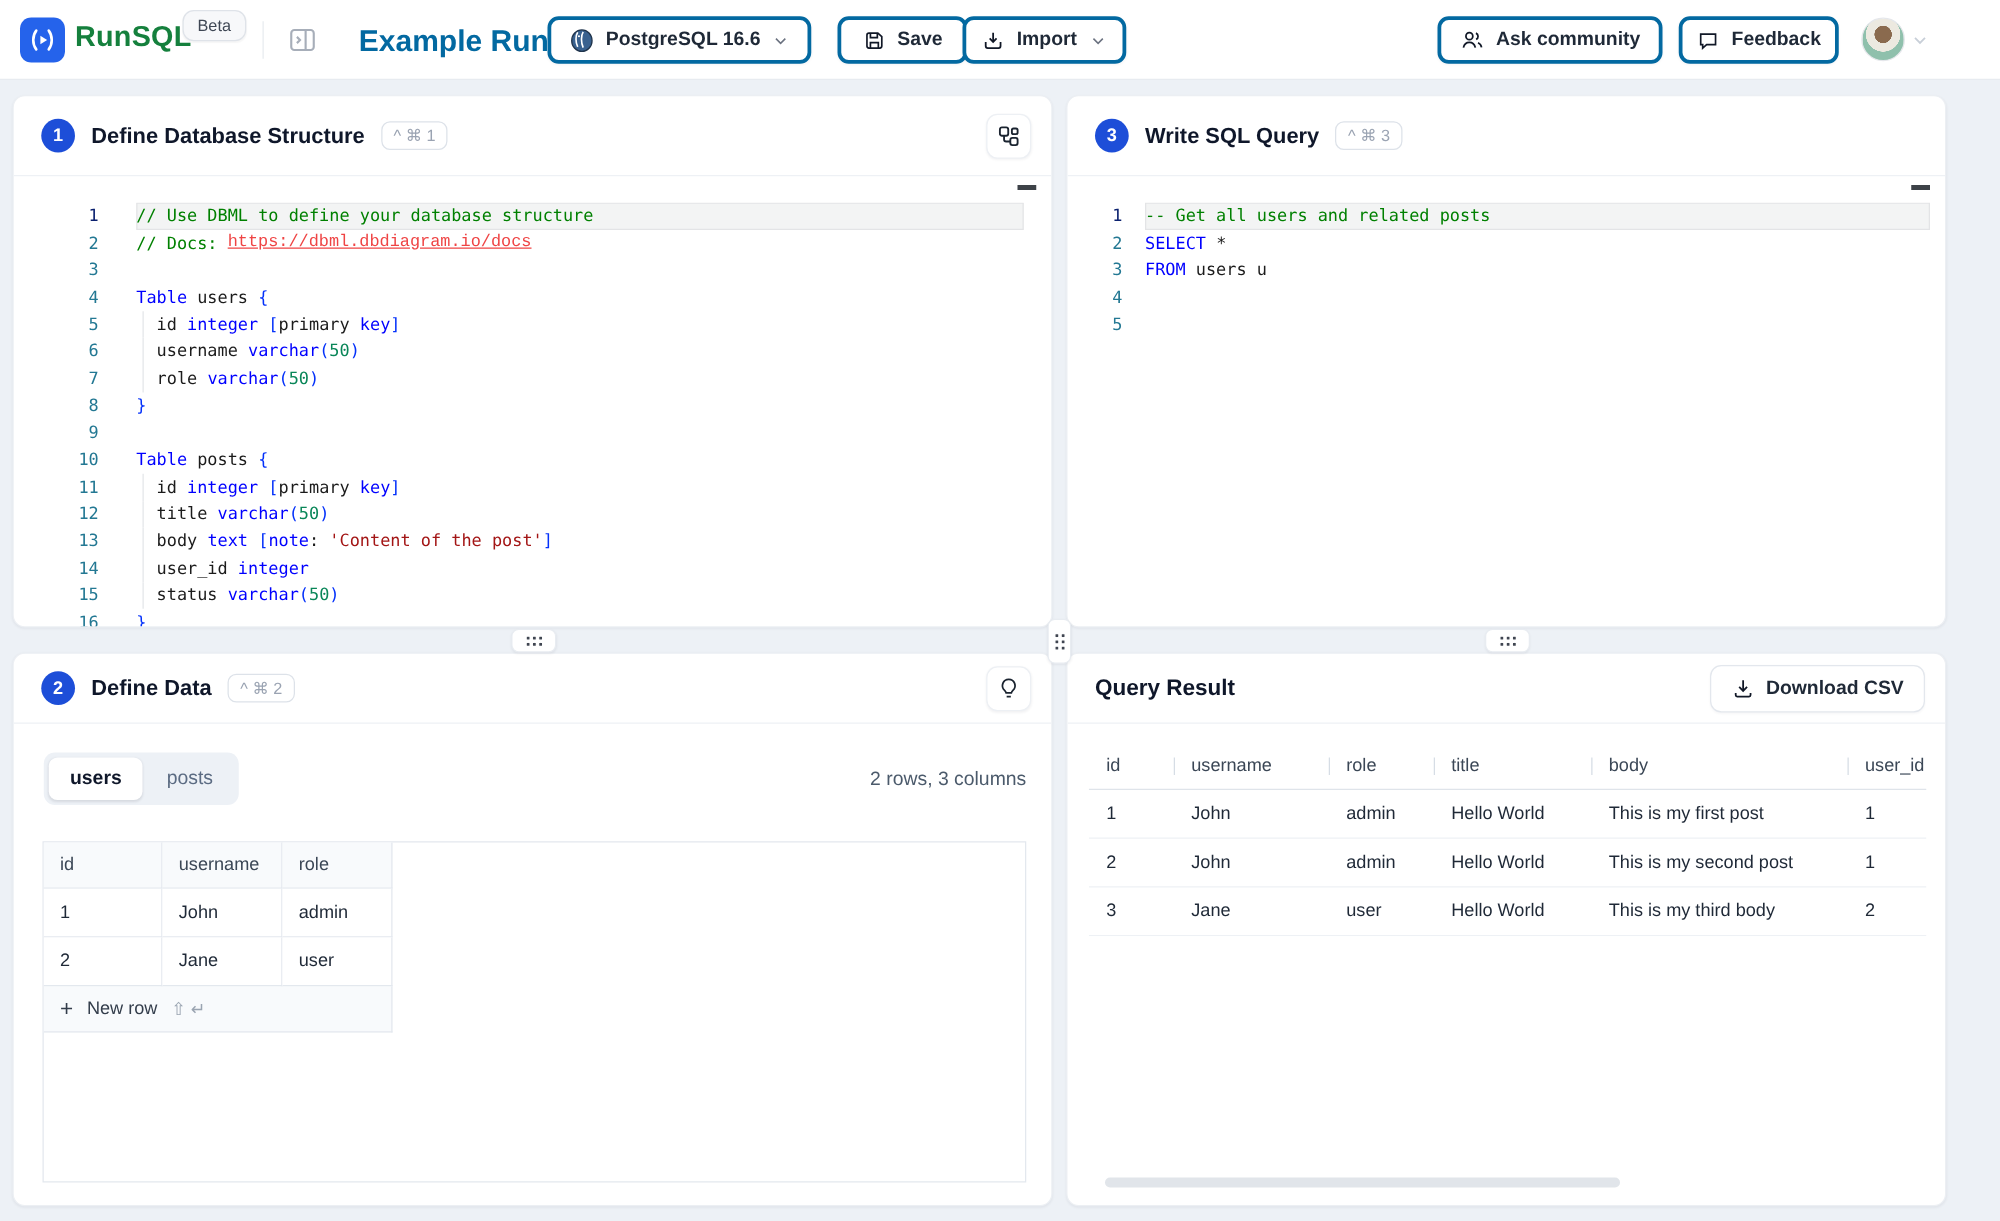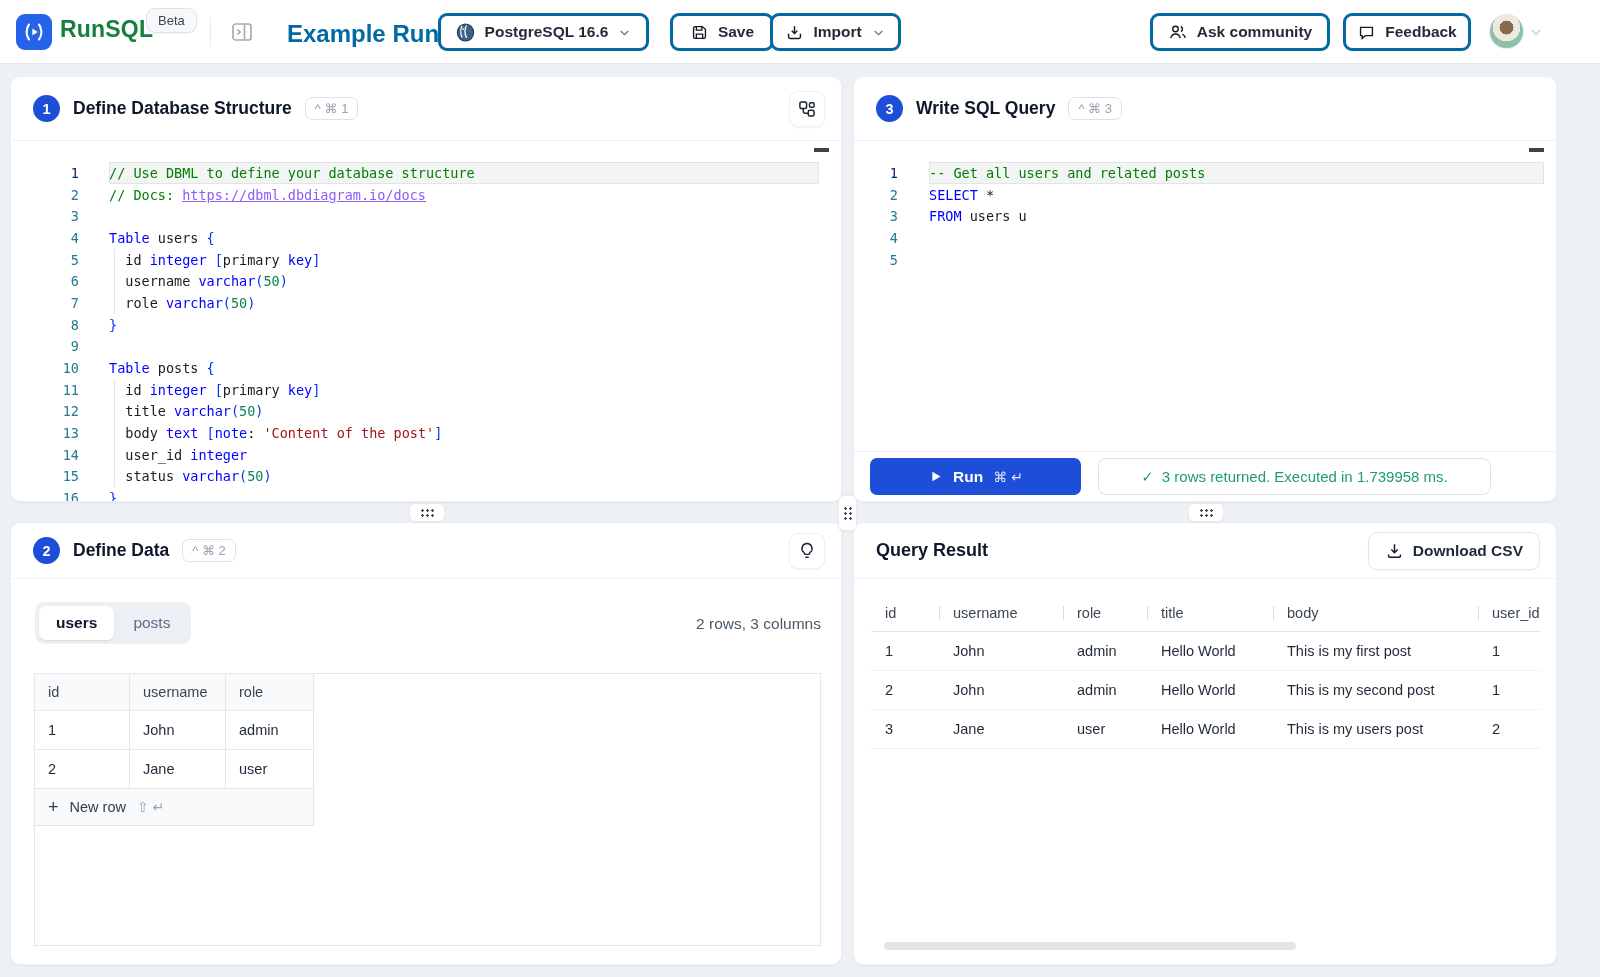--- a/index.html
+++ b/index.html
@@ -31,26 +31,26 @@
   .step { width:27px; height:27px; border-radius:50%; background:#1d4ed8; color:#fff; font-size:14.5px; font-weight:700; display:flex; align-items:center; justify-content:center; flex:none; }
   .ptitle { font-size:17.5px; font-weight:700; color:#0f172a; }
   .kbd { border:1px solid #dde2e9; border-radius:7px; padding:3px 9px; font-size:13px; color:#9aa3b2; background:#fff; white-space:nowrap; }
   .head-icon-btn { position:absolute; right:16px; top:50%; transform:translateY(-50%); width:36px; height:36px; border:1px solid #edf0f4; border-radius:9px; background:#fff; box-shadow:0 1px 2px rgba(16,24,40,.05); display:flex; align-items:center; justify-content:center; color:#1b2430; cursor:pointer; }
 
   
   .editor { position:relative; padding-top:21px; font-family:"DejaVu Sans Mono", monospace; font-size:13.5px; cursor:text; }
   .line { display:flex; height:21.7px; align-items:center; }
   .ln { text-align:right; color:#237893; flex:none; }
   .ed1 .ln { width:68px; } .ed1 .code { margin-left:30px; margin-right:22px; }
-  .ed3 .ln { width:44px; } .ed3 .code { margin-left:31px; margin-right:12px; }
+  .ed3 .ln { width:44px; } .ed3 .code { margin-left:18px; margin-right:12px; }
   .code { flex:1; position:relative; height:100%; display:flex; align-items:center; white-space:pre; }
   .line.active .code { background:#f3f4f4; box-shadow:inset 0 0 0 1px #e3e4e6; }
   .line.active .ln { color:#0b216f; }
   .line.ind .code::before { content:""; position:absolute; left:5px; top:0; bottom:0; width:1px; background:#e4e6e9; }
-  .t-c { color:#008000; } .t-u { color:#8b5cf6; text-decoration:underline; }
+  .t-c { color:#008000; } .t-u { color:#ef4444; text-decoration:underline;font-family:Liberation Mono, monospace; }
   .t-k { color:#0000ff; } .t-d { color:#1b1b1b; } .t-b { color:#0431fa; }
   .t-n { color:#098658; } .t-s { color:#a31515; } .t-o { color:#7a8799; }
   .rulermark { position:absolute; right:12px; top:7px; width:15px; height:4px; background:#3d4248; }
 
   
   .runbar { position:absolute; left:0; right:0; bottom:0; height:50px; border-top:1px solid #eef1f5; display:flex; align-items:center; padding:0 16px; gap:17px; background:#fff; }
   .run-btn { width:211px; height:37px; border:none; border-radius:7px; background:#1d4ed8; color:#fff; font-size:15.5px; font-weight:600; display:flex; align-items:center; justify-content:center; gap:10px; cursor:pointer; font-family:"Liberation Sans", sans-serif; }
   .run-keys { font-size:14px; opacity:.85; font-weight:400; }
   .status-box { width:393px; height:37px; border:1px solid #dce2ea; border-radius:8px; display:flex; align-items:center; justify-content:center; gap:8px; color:#1f9e68; font-size:15px; font-weight:500; background:#fff; }
 
@@ -275,33 +275,20 @@
         <span class="code"><span class="t-k">FROM</span><span class="t-d"> users u</span></span>
       </div>
       <div class="line">
         <span class="ln">4</span>
       </div>
       <div class="line">
         <span class="ln">5</span>
         <span class="code"></span>
       </div>
     </div>
-  <div class="runbar">
-    <button class="run-btn">
-      <svg width="15" height="15" viewBox="0 0 24 24">
-          <path d="M7 4.5l13 7.5-13 7.5z" fill="#fff"></path>
-        </svg>
-      <span>Run</span>
-      <span class="run-keys">⌘ ↵</span>
-    </button>
-    <div class="status-box">
-      <span>✓</span>
-      <span>3 rows returned. Executed in 1.739958 ms.</span>
-    </div>
-  </div>
 </div>
 
 <div class="panel" id="p2">
   <div class="phead short">
     <div class="step">2</div>
     <div class="ptitle">Define Data</div>
     <div class="kbd">^ ⌘ 2</div>
     <div class="head-icon-btn">
       <svg width="20" height="20" viewBox="0 0 24 24" fill="none" stroke="currentColor" stroke-width="1.7">
         <path d="M12 3a6 6 0 0 0-4 10.5c.8.7 1.3 1.6 1.5 2.5h5c.2-.9.7-1.8 1.5-2.5A6 6 0 0 0 12 3z"></path>
@@ -374,21 +361,21 @@
           <div class="qc" style="width: 84px;">admin</div>
           <div class="qc" style="width: 126px;">Hello World</div>
           <div class="qc" style="width: 205px;">This is my second post</div>
           <div class="qc" style="width: 133px;">1</div>
         </div>
         <div class="qrow">
           <div class="qc" style="width: 68px;">3</div>
           <div class="qc" style="width: 124px;">Jane</div>
           <div class="qc" style="width: 84px;">user</div>
           <div class="qc" style="width: 126px;">Hello World</div>
-          <div class="qc" style="width: 205px;">This is my users post</div>
+          <div class="qc" style="width: 205px;">This is my third body</div>
           <div class="qc" style="width: 133px;">2</div>
         </div>
       </div>
     </div>
   <div class="hscroll"></div>
 </div>
 
 <div class="handle h" style="left:409px; top:503px;">
     <div class="dots-h"></div>
   </div>

